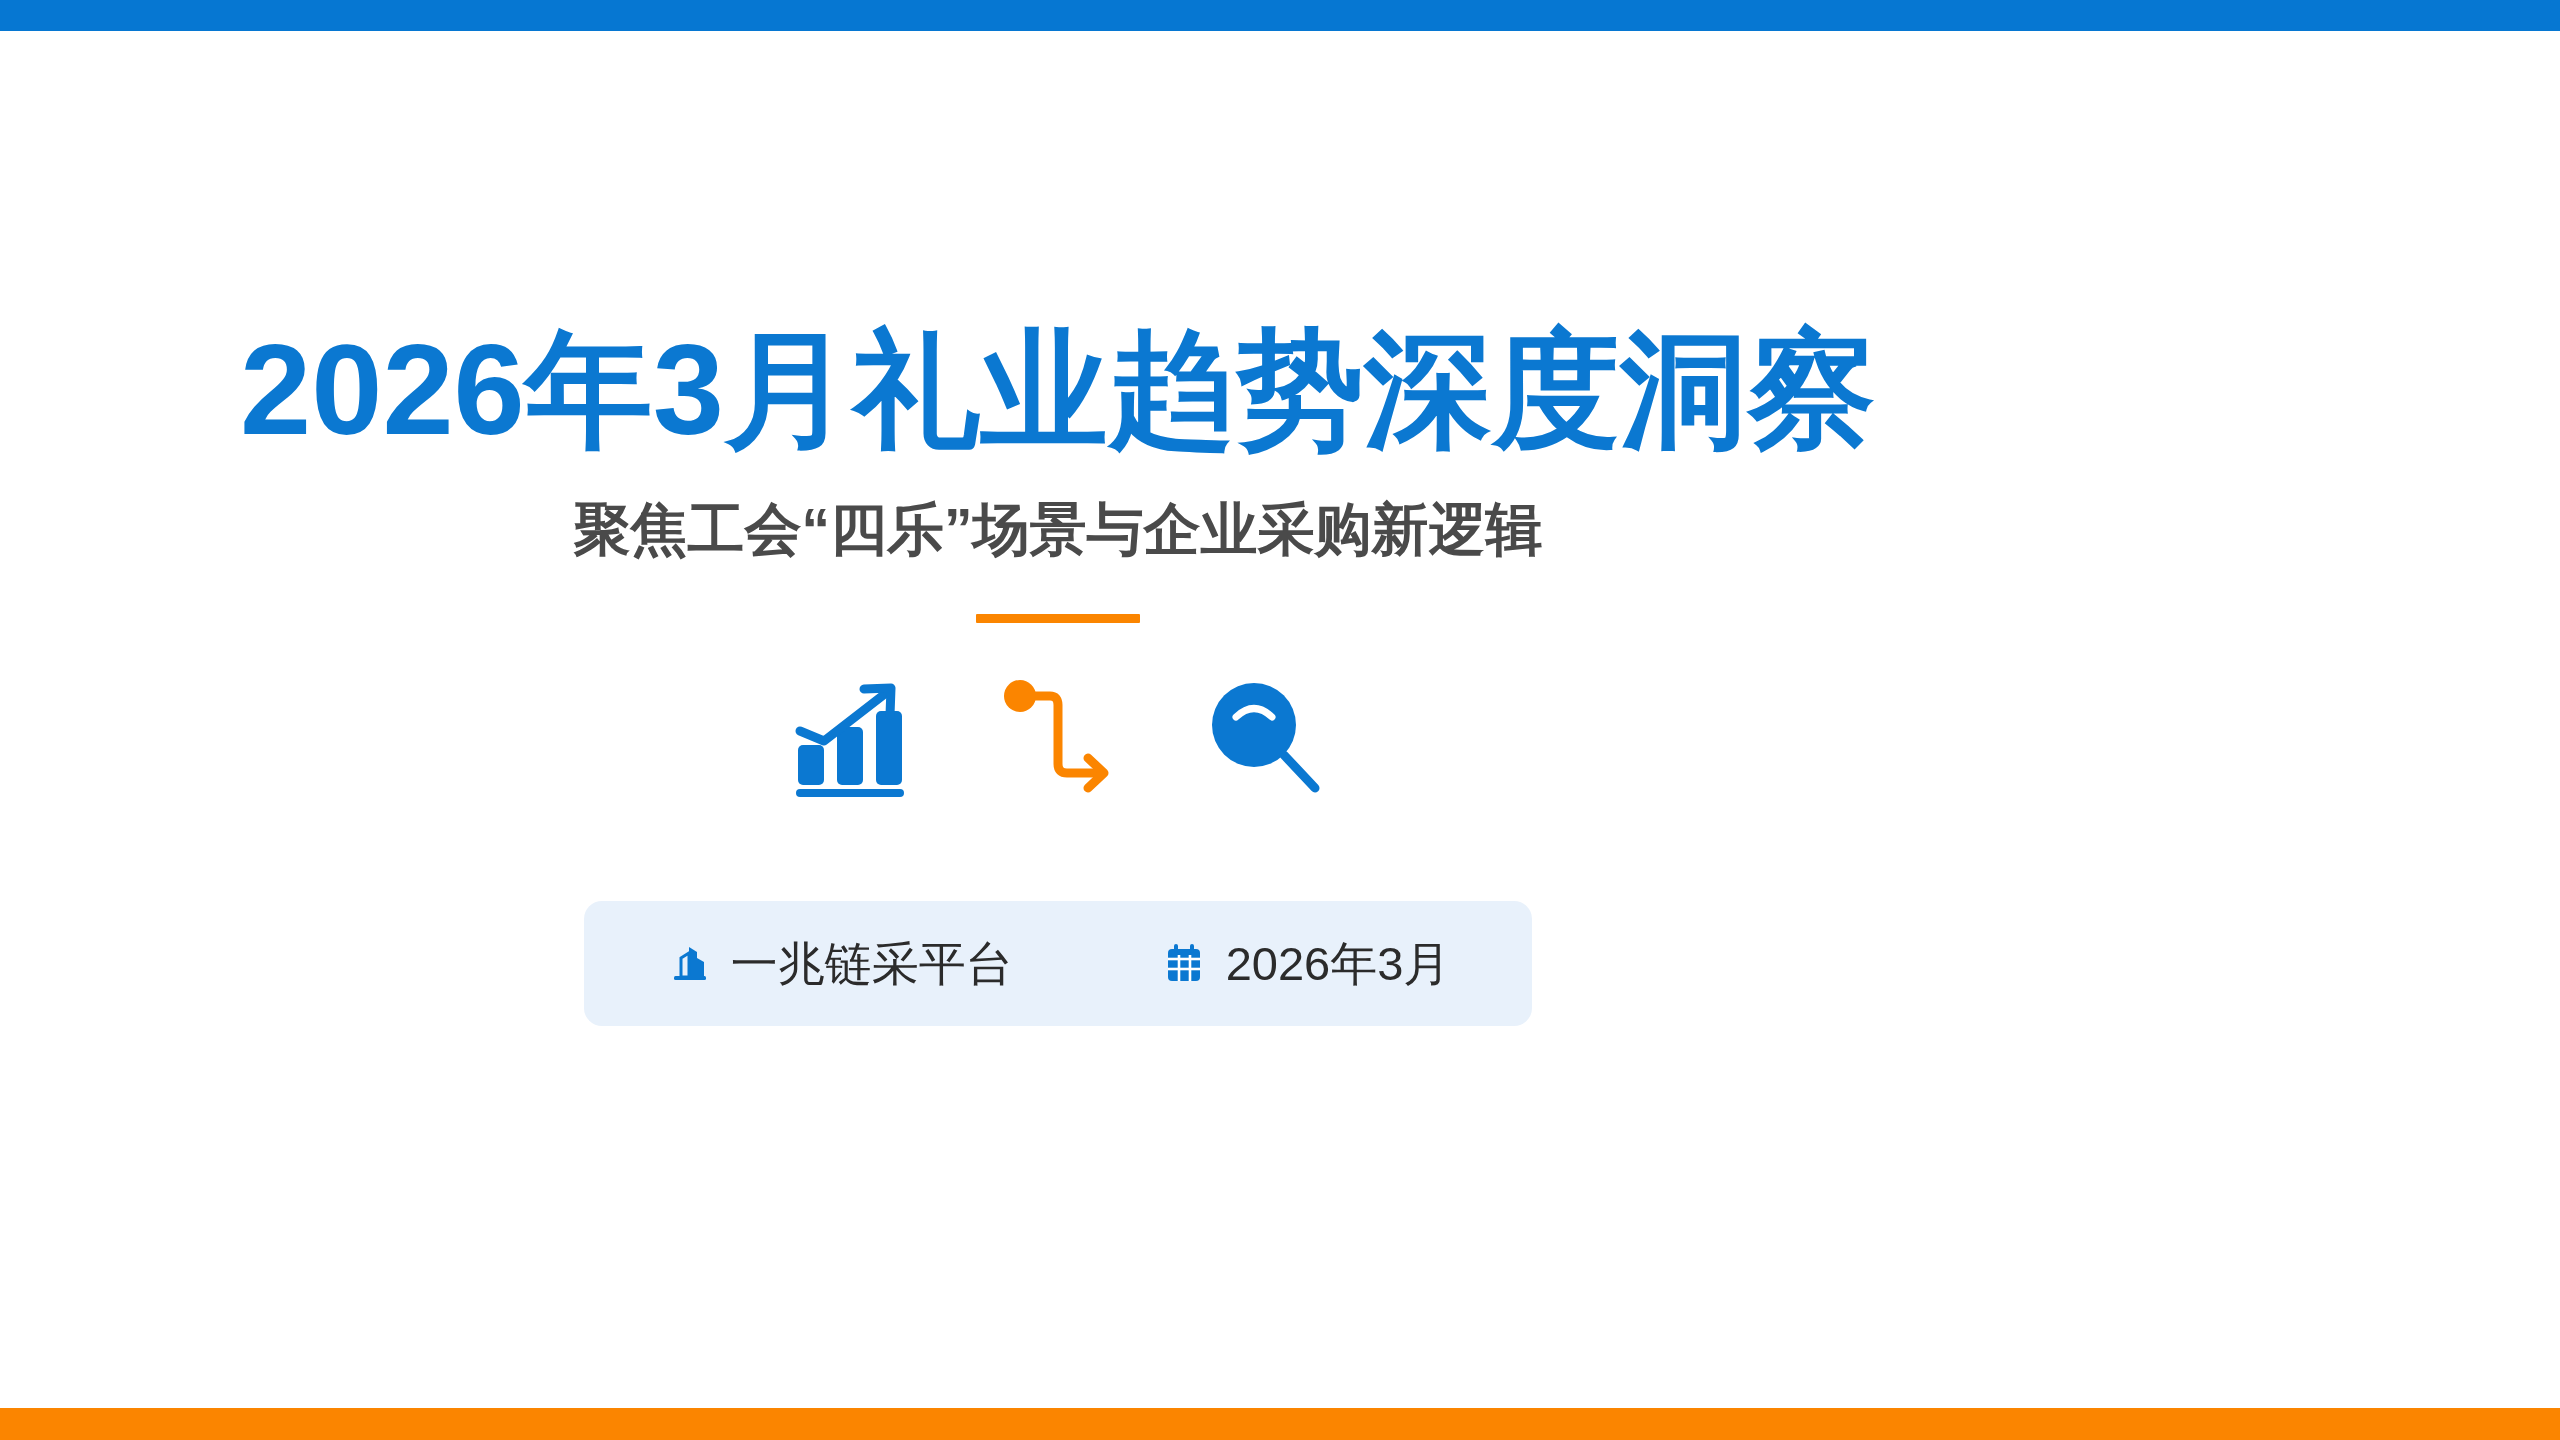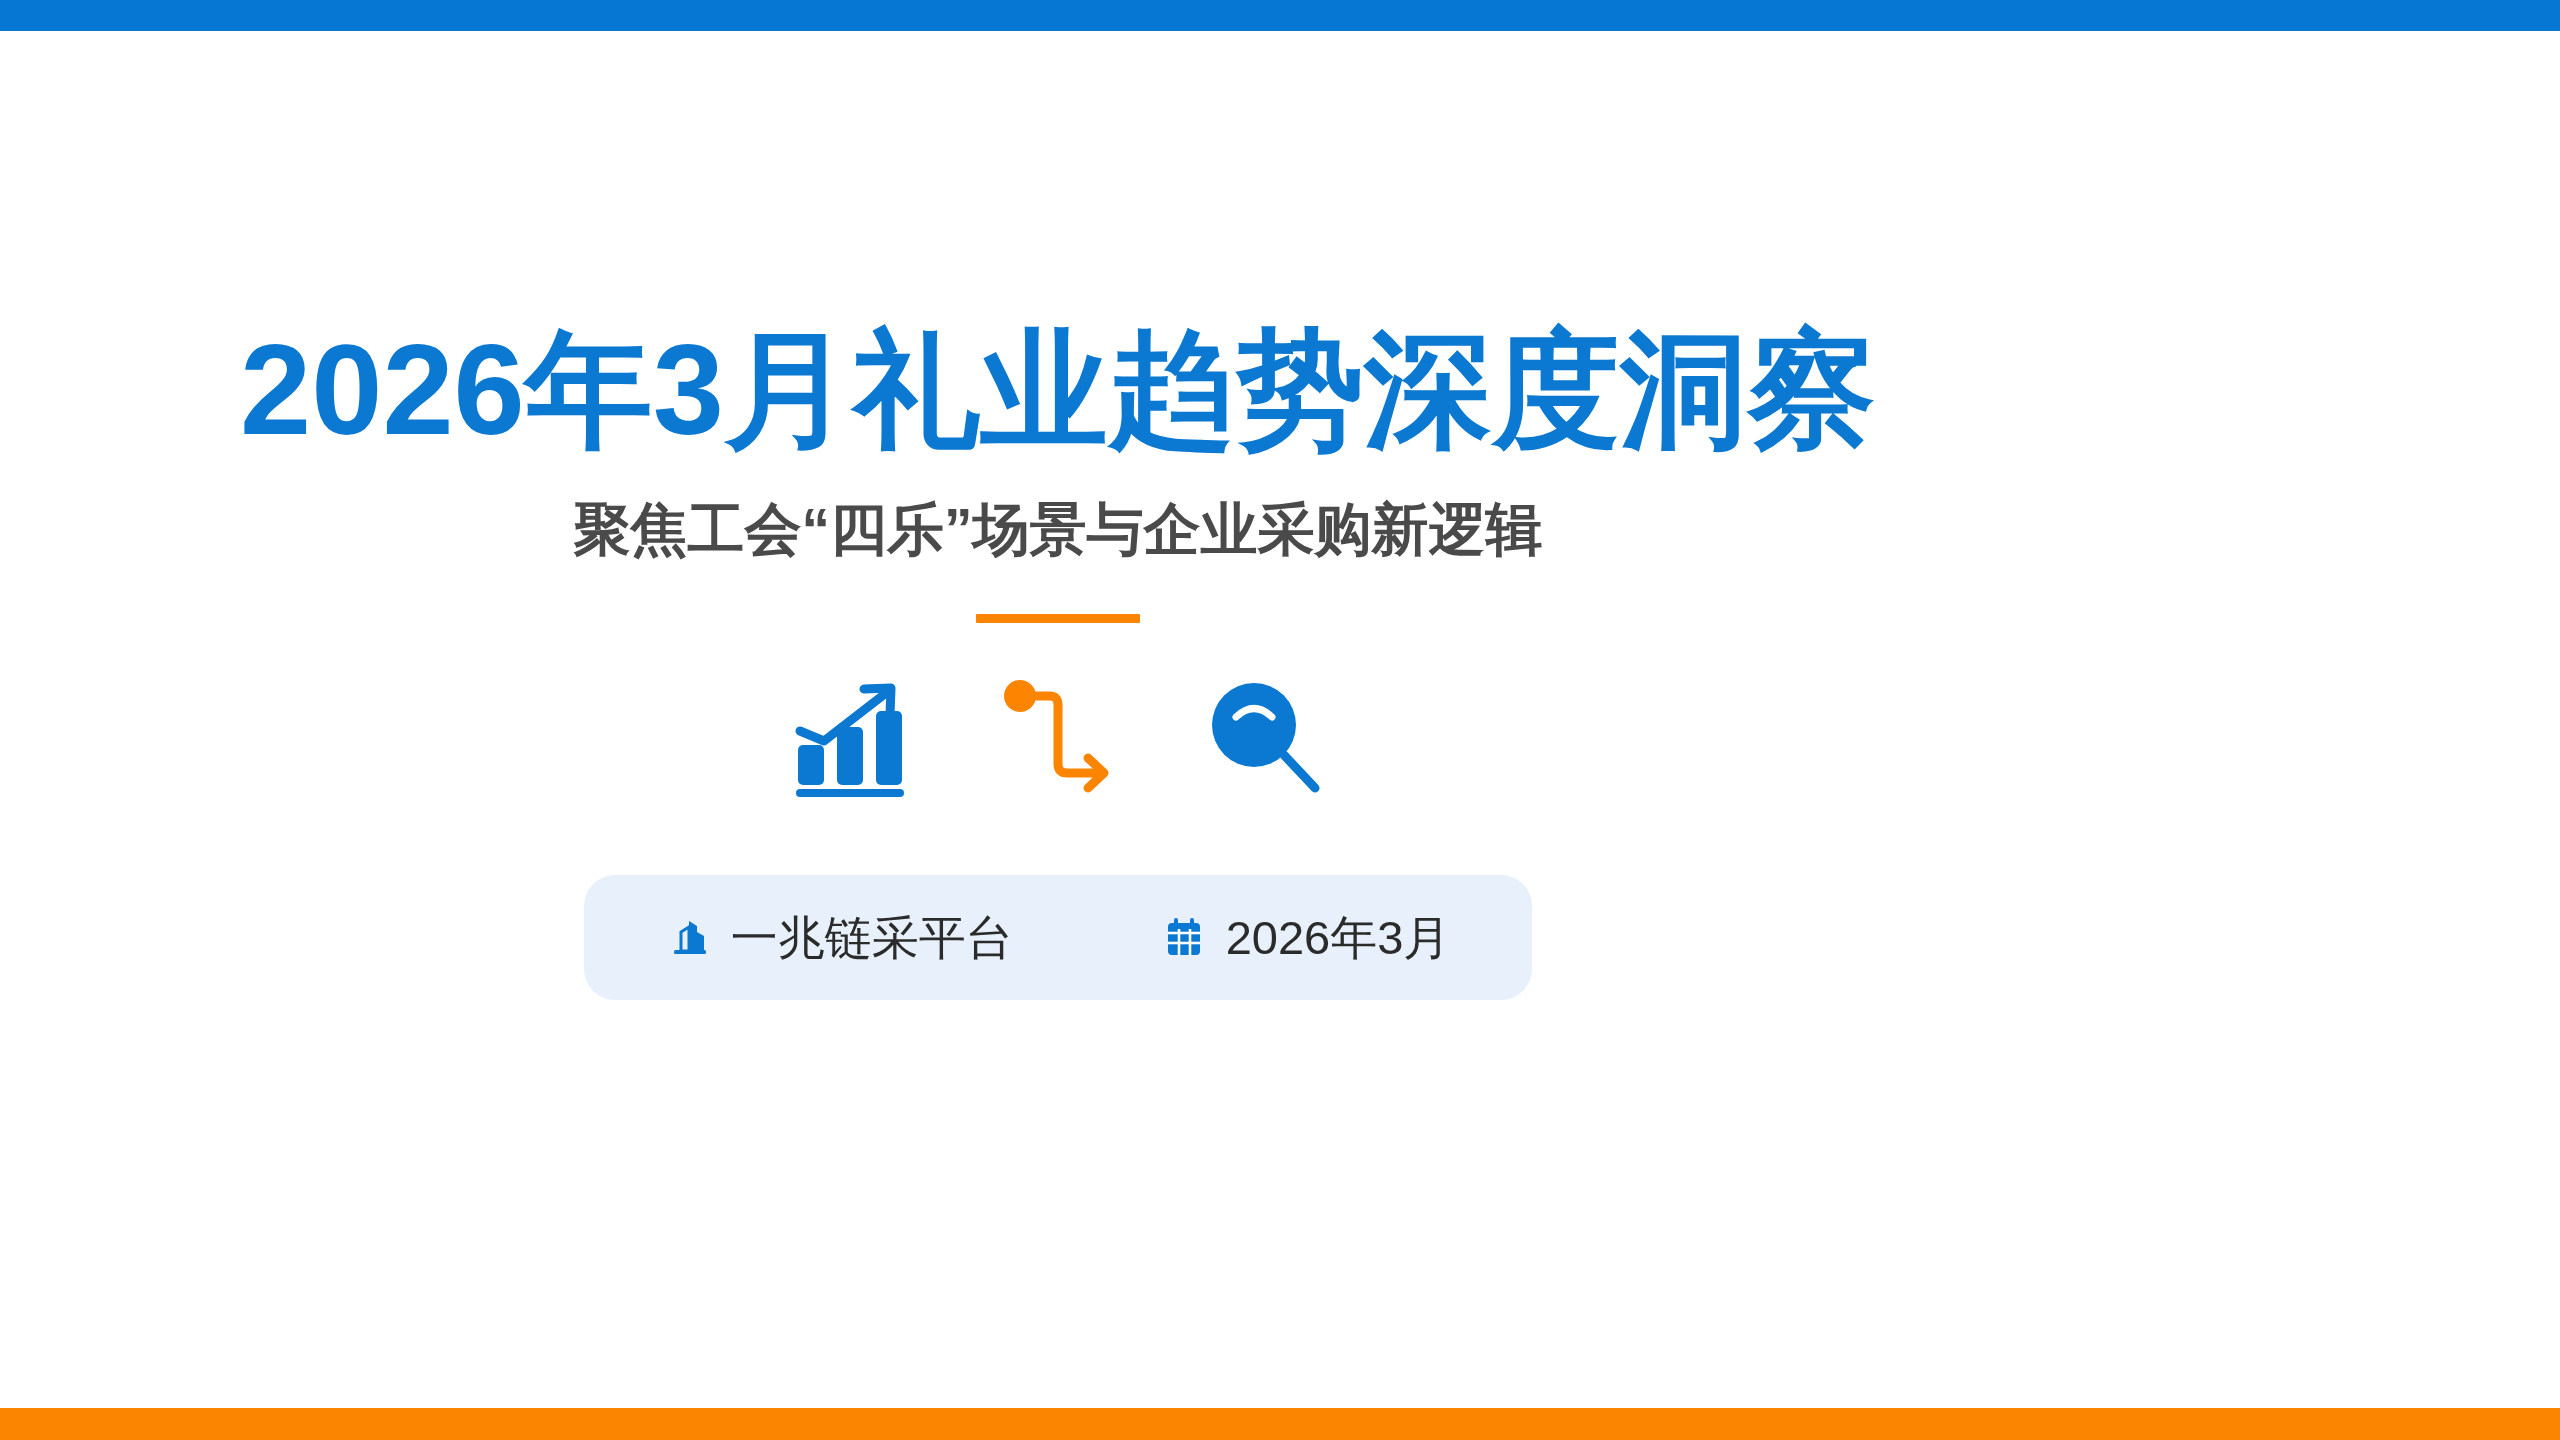--- a/index.html
+++ b/index.html
@@ -76,25 +76,25 @@
   .icon-slot {
     width:130px;
     height:130px;
     display:flex;
     align-items:center;
     justify-content:center;
   }
 
   
   .badge {
-    margin-top:72px;
+    margin-top:98px;
     width:948px;
     height:125px;
     background:#e8f1fb;
-    border-radius:31px;
+    border-radius:18px;
     display:flex;
     align-items:center;
     justify-content:center;
     gap:148px;
   }
   .badge-item {
     display:flex;
     align-items:center;
     gap:19px;
   }

